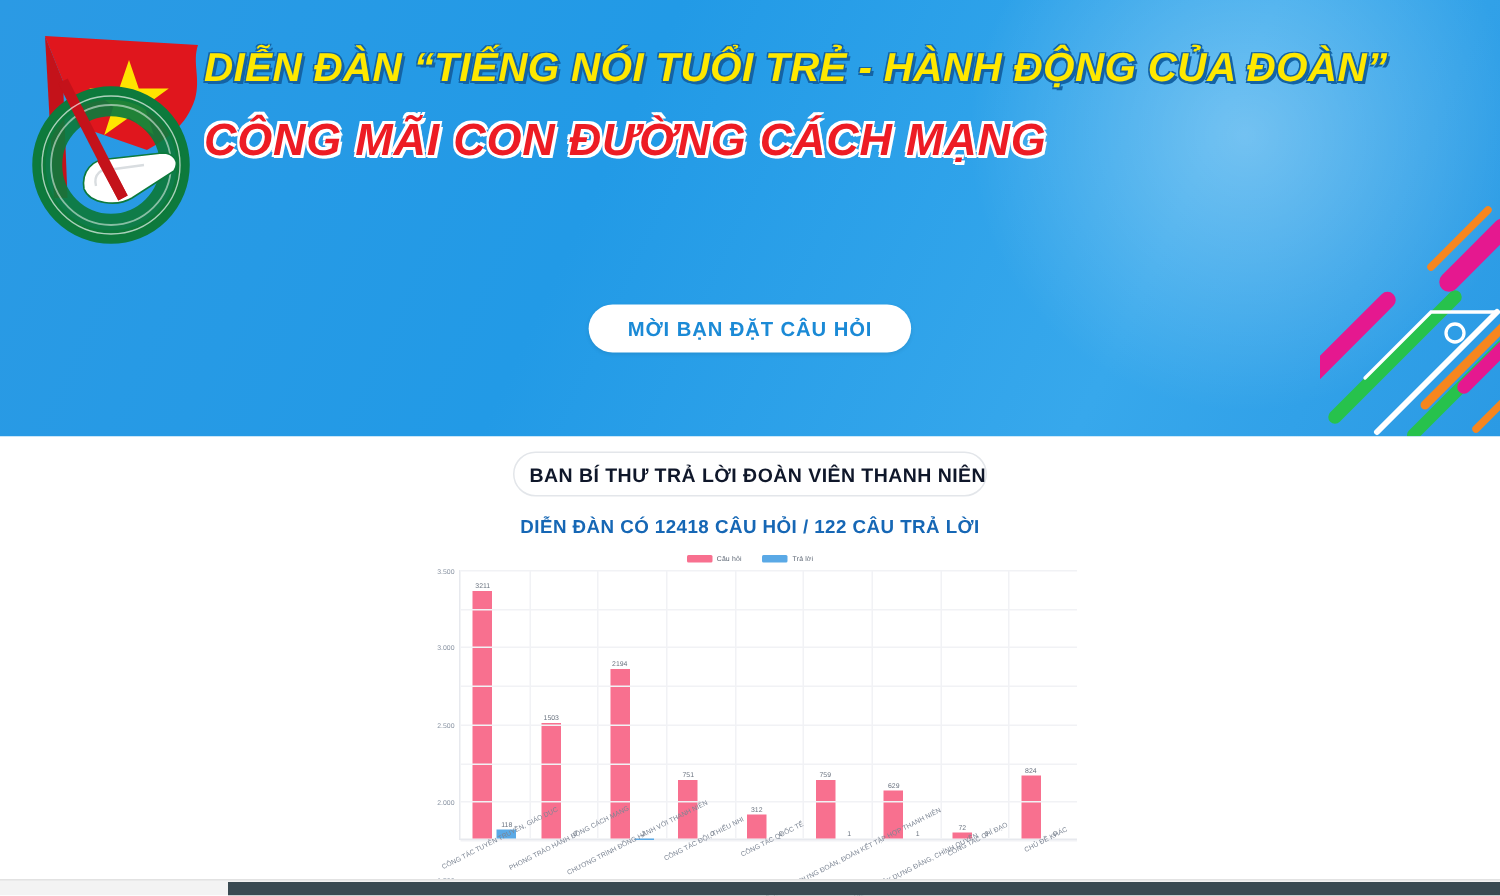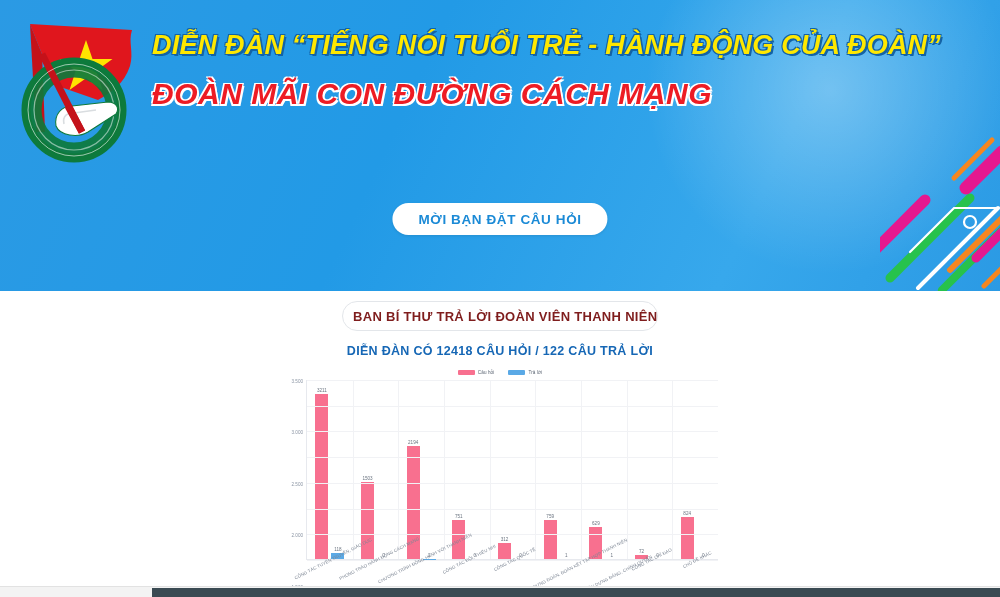--- a/index.html
+++ b/index.html
@@ -29,21 +29,21 @@
 
   
   .logo {
     position: absolute;
     left: 12px; top: 14px;
     width: 135px; height: 160px;
   }
   .logo svg { width: 100%; height: 100%; display: block; }
 
   
-  .headlines { position: absolute; left: 152px; top: 30px; width: 820px; }
+  .headlines { position: absolute; left: 136px; top: 30px; width: 820px; }
   .line1 {
     font-size: 27px;
     font-weight: 800;
     font-style: italic;
     letter-spacing: 0.2px;
     color: #ffe800;
     text-shadow: 2px 2px 0 #1463a5, -1px -1px 0 #1463a5, 1px -1px 0 #1463a5, -1px 1px 0 #1463a5;
     white-space: nowrap;
     line-height: 1.15;
   }
@@ -95,21 +95,21 @@
   .section-pill {
     margin: 0 auto;
     width: 316px;
     border: 1px solid #e3e6ea;
     border-radius: 18px;
     padding: 7px 10px 6px;
     text-align: center;
     font-size: 13px;
     font-weight: 800;
     letter-spacing: 0.3px;
-    color: #7f1d1d;
+    color: #0f172a;
     background: #fff;
     white-space: nowrap;
   }
 
   .subtitle {
     margin-top: 13px;
     text-align: center;
     font-size: 12.5px;
     font-weight: 700;
     letter-spacing: 0.3px;
@@ -248,21 +248,21 @@
 
       <path d="M30 40 L70 118" stroke="#c4121a" stroke-width="7" fill="none"></path>
       <path d="M56 92 L70 118" stroke="#c4121a" stroke-width="7" fill="none"></path>
 
       <circle cx="62" cy="96" r="46" fill="none" stroke="#ffffff" stroke-width="0.9" opacity="0.65"></circle>
     </svg>
   </div>
 
   <div class="headlines">
     <div class="line1">DIỄN ĐÀN “TIẾNG NÓI TUỔI TRẺ - HÀNH ĐỘNG CỦA ĐOÀN”</div>
-    <div class="line2">ĐOÀN MÃI CON ĐƯỜNG CÁCH MẠNG</div>
+    <div class="line2">CÔNG MÃI CON ĐƯỜNG CÁCH MẠNG</div>
   </div>
 
   <button class="cta">MỜI BẠN ĐẶT CÂU HỎI</button>
 
   <div class="deco">
     <svg width="120" height="161" viewBox="0 0 120 161" xmlns="http://www.w3.org/2000/svg">
       <g stroke-linecap="round" fill="none">
         <line x1="-5" y1="120" x2="45" y2="70" stroke="#e5188f" stroke-width="11"></line>
         <line x1="10" y1="148" x2="90" y2="68" stroke="#27c24c" stroke-width="9"></line>
         <line x1="38" y1="158" x2="118" y2="78" stroke="#ffffff" stroke-width="4"></line>

